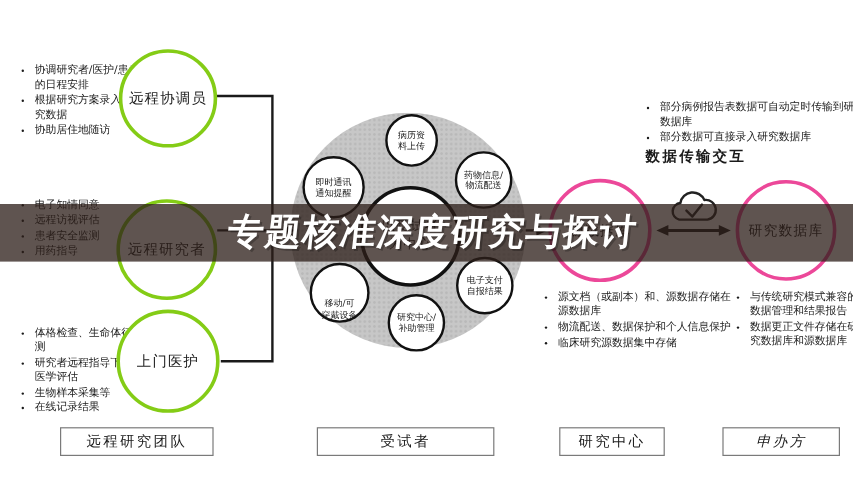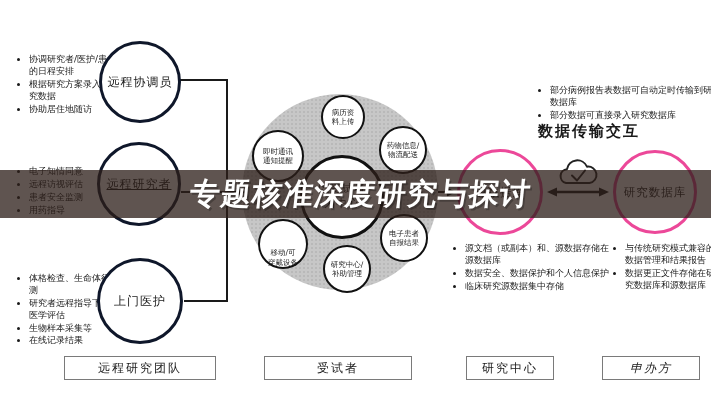--- a/index.html
+++ b/index.html
@@ -8,21 +8,21 @@
     font-family:"DejaVu Sans","Liberation Sans",sans-serif;
     background:#fff;color:#1a1a1a;
   }
   .abs{position:absolute;}
   
   .circle{
     position:absolute;border-radius:50%;background:#fff;
     display:flex;align-items:center;justify-content:center;text-align:center;
     box-sizing:border-box;
   }
-  .role-circle{border:3px solid #0f172a;font-size:12px;letter-spacing:1px;z-index:3;text-align:center;}
+  .role-circle{border:3px solid #84cc16;font-size:12px;letter-spacing:1px;z-index:3;text-align:center;}
   .big-gray{
     background:#c7c7c7;
     background-image:radial-gradient(#b9b9b9 1px, transparent 1.2px);
     background-size:4px 4px;
     border:none;z-index:1;
   }
   .core-circle{border:3px solid #111;font-size:11px;line-height:1.35;z-index:3;letter-spacing:1px;}
   .sat{border:2px solid #111;font-size:7.5px;line-height:1.25;z-index:3;}
   .db-circle{border:3px solid #ec4899;font-size:11.5px;z-index:3;letter-spacing:1px;}
   
@@ -40,21 +40,21 @@
   .banner{
     position:absolute;left:0;top:170px;width:711px;height:48px;
     background:rgba(45,30,25,0.76);z-index:10;
   }
   .banner-text{
     position:absolute;left:190px;top:0;height:48px;line-height:48px;
     font-size:30px;font-weight:900;color:#fff;white-space:nowrap;
     transform:skewX(-6deg);letter-spacing:1px;
     text-shadow:2px 2px 0 rgba(0,0,0,0.25);
   }
-  .transfer-title{font-size:15px;font-weight:bold;letter-spacing:2px;z-index:3;text-align:center;}
+  .transfer-title{font-size:12px;font-weight:bold;letter-spacing:2px;z-index:3;text-align:center;}
 </style>
 </head>
 <body>
 
 <div class="stage">
 
   <svg class="wires" width="711" height="400">
     <path d="M180 80 H227 V301 H184" fill="none" stroke="#1a1a1a" stroke-width="2"></path>
     <line x1="181" y1="192" x2="237" y2="192" stroke="#1a1a1a" stroke-width="2"></line>
     <polygon points="246,192 236,187.5 236,196.5" fill="#1a1a1a"></polygon>
@@ -83,21 +83,21 @@
   <ul class="bullets abs" style="left:16px;top:273px;width:92px;">
     <li>体格检查、生命体征监测</li>
     <li>研究者远程指导下进行医学评估</li>
     <li>生物样本采集等</li>
     <li>在线记录结果</li>
   </ul>
 
   <div class="circle role-circle" style="left:99px;top:41px;width:82px;height:82px;">
     <span>远程协调员</span>
   </div>
-  <div class="circle role-circle" style="left:97px;top:142px;width:84px;height:84px;text-decoration:underline;">
+  <div class="circle role-circle" style="left:97px;top:166px;width:84px;height:84px;">
     <span>远程研究者</span>
   </div>
   <div class="circle role-circle" style="left:97px;top:258px;width:86px;height:86px;">
     <span>上门医护</span>
   </div>
 
   <div class="circle big-gray" style="left:242px;top:94px;width:196px;height:196px;"></div>
 
   <div class="circle core-circle" style="left:300px;top:155px;width:84px;height:84px;">
     <span>
@@ -131,49 +131,49 @@
     </span>
   </div>
   <div class="circle sat" style="left:323px;top:245px;width:48px;height:48px;">
     <span>
       <span>研究中心/</span><br>
       <span>补助管理</span>
     </span>
   </div>
   <div class="circle sat" style="left:380px;top:214px;width:48px;height:48px;">
     <span>
-      <span>电子患者</span><br>
+      <span>电子支付</span><br>
       <span>自报结果</span>
     </span>
   </div>
 
   <ul class="bullets abs" style="left:537px;top:85px;width:172px;">
     <li>部分病例报告表数据可自动定时传输到研究数据库</li>
     <li>部分数据可直接录入研究数据库</li>
   </ul>
   <div class="abs transfer-title" style="left:538px;top:122px;">数据传输交互</div>
 
   <div class="circle db-circle" style="left:457px;top:149px;width:86px;height:86px;">
     <span>源数据库</span>
   </div>
   <div class="circle db-circle" style="left:613px;top:150px;width:84px;height:84px;align-items:center;">
     <span>研究数据库</span>
   </div>
 
   <ul class="bullets abs" style="left:452px;top:243px;width:152px;">
     <li>源文档（或副本）和、源数据存储在源数据库</li>
-    <li>数据安全、数据保护和个人信息保护</li>
+    <li>物流配送、数据保护和个人信息保护</li>
     <li>临床研究源数据集中存储</li>
   </ul>
   <ul class="bullets abs" style="left:612px;top:243px;width:98px;">
     <li>与传统研究模式兼容的数据管理和结果报告</li>
     <li>数据更正文件存储在研究数据库和源数据库</li>
   </ul>
 
-  <div class="bbox" style="left:64px;width:152px;justify-content:center;">
+  <div class="bbox" style="left:50px;width:128px;justify-content:center;">
     <span>远程研究团队</span>
   </div>
   <div class="bbox" style="left:264px;width:148px;align-items:center;">
     <span>受试者</span>
   </div>
   <div class="bbox" style="left:466px;width:88px;">
     <span>研究中心</span>
   </div>
   <div class="bbox" style="left:602px;width:98px;font-style:italic;">
     <span>申办方</span>

